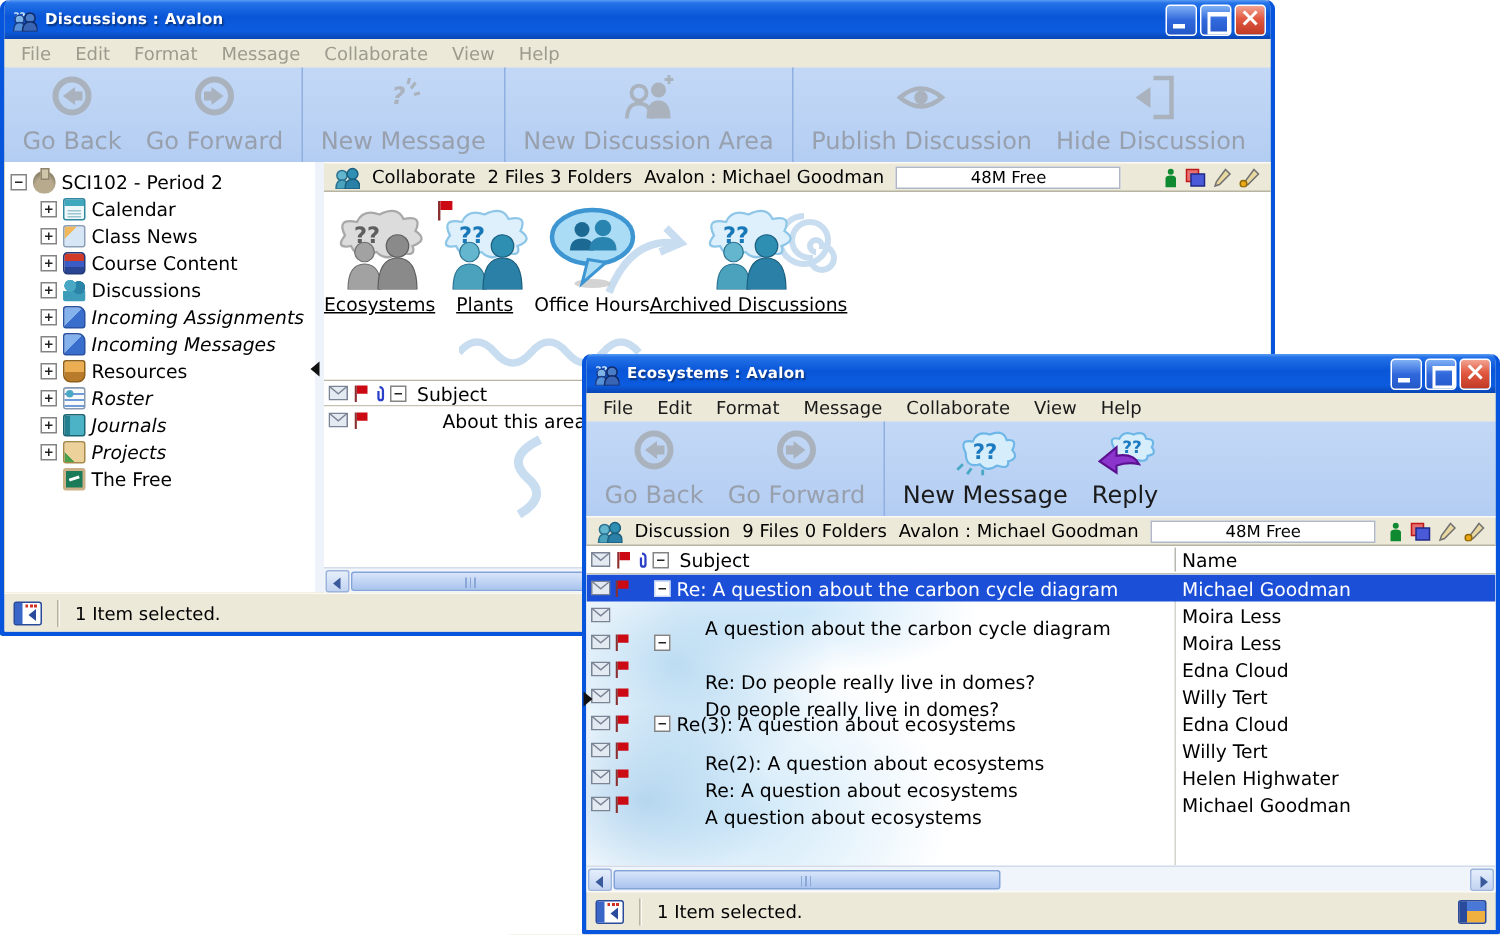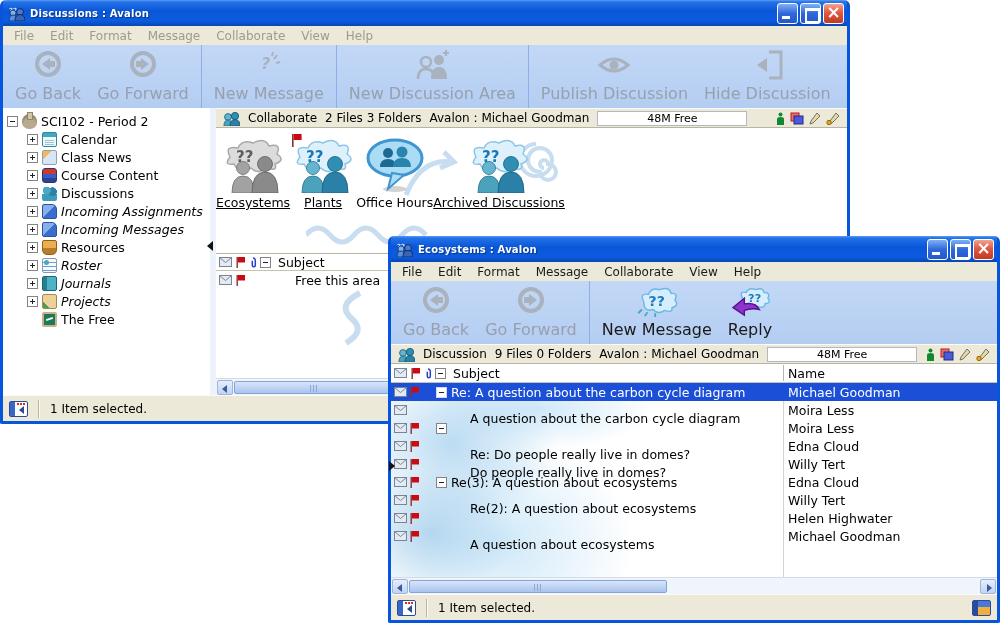--- a/index.html
+++ b/index.html
@@ -497,21 +497,21 @@
 
             <div class="subjrow">
               <svg class="envico" width="13" height="10" viewBox="0 0 13 10">
                 <rect x=".5" y=".5" width="12" height="9" fill="#e4eaf2" stroke="#7a8494"></rect>
                 <path d="M.5 .5 L6.5 5.5 L12.5 .5" fill="none" stroke="#7a8494"></path>
               </svg>
               <svg class="flagico" width="11" height="13" viewBox="0 0 11 13">
                 <rect x="1.5" y="1" width="1.4" height="11" fill="#8a3030"></rect>
                 <path d="M3 1 h7 v5.5 h-7 z" fill="#cc0a14"></path>
               </svg>
-              <span class="rtext">Free this area</span>
+              <span class="rtext">About this area</span>
             </div>
           </div>
       </div>
       <div class="hscroll">
         <span class="sarrow left"></span>
         <span class="sthumb" style="width:160px;"></span>
         <span class="strack"></span>
       </div>
     </div>
   </div>
@@ -758,20 +758,21 @@
               <svg class="envico" width="13" height="10" viewBox="0 0 13 10">
                 <rect x=".5" y=".5" width="12" height="9" fill="#e4eaf2" stroke="#7a8494"></rect>
                 <path d="M.5 .5 L6.5 5.5 L12.5 .5" fill="none" stroke="#7a8494"></path>
               </svg>
               <svg class="flagico" width="11" height="13" viewBox="0 0 11 13">
                 <rect x="1.5" y="1" width="1.4" height="11" fill="#8a3030"></rect>
                 <path d="M3 1 h7 v5.5 h-7 z" fill="#cc0a14"></path>
               </svg>
             </span>
             <span class="ebox" style="visibility: hidden;"></span>
+            <span class="subj child">Re: A question about ecosystems</span>
             <span class="namecell">Helen Highwater</span>
           </div>
 
           <div class="trow">
             <span class="ricons">
               <svg class="envico" width="13" height="10" viewBox="0 0 13 10">
                 <rect x=".5" y=".5" width="12" height="9" fill="#e4eaf2" stroke="#7a8494"></rect>
                 <path d="M.5 .5 L6.5 5.5 L12.5 .5" fill="none" stroke="#7a8494"></path>
               </svg>
               <svg class="flagico" width="11" height="13" viewBox="0 0 11 13">

